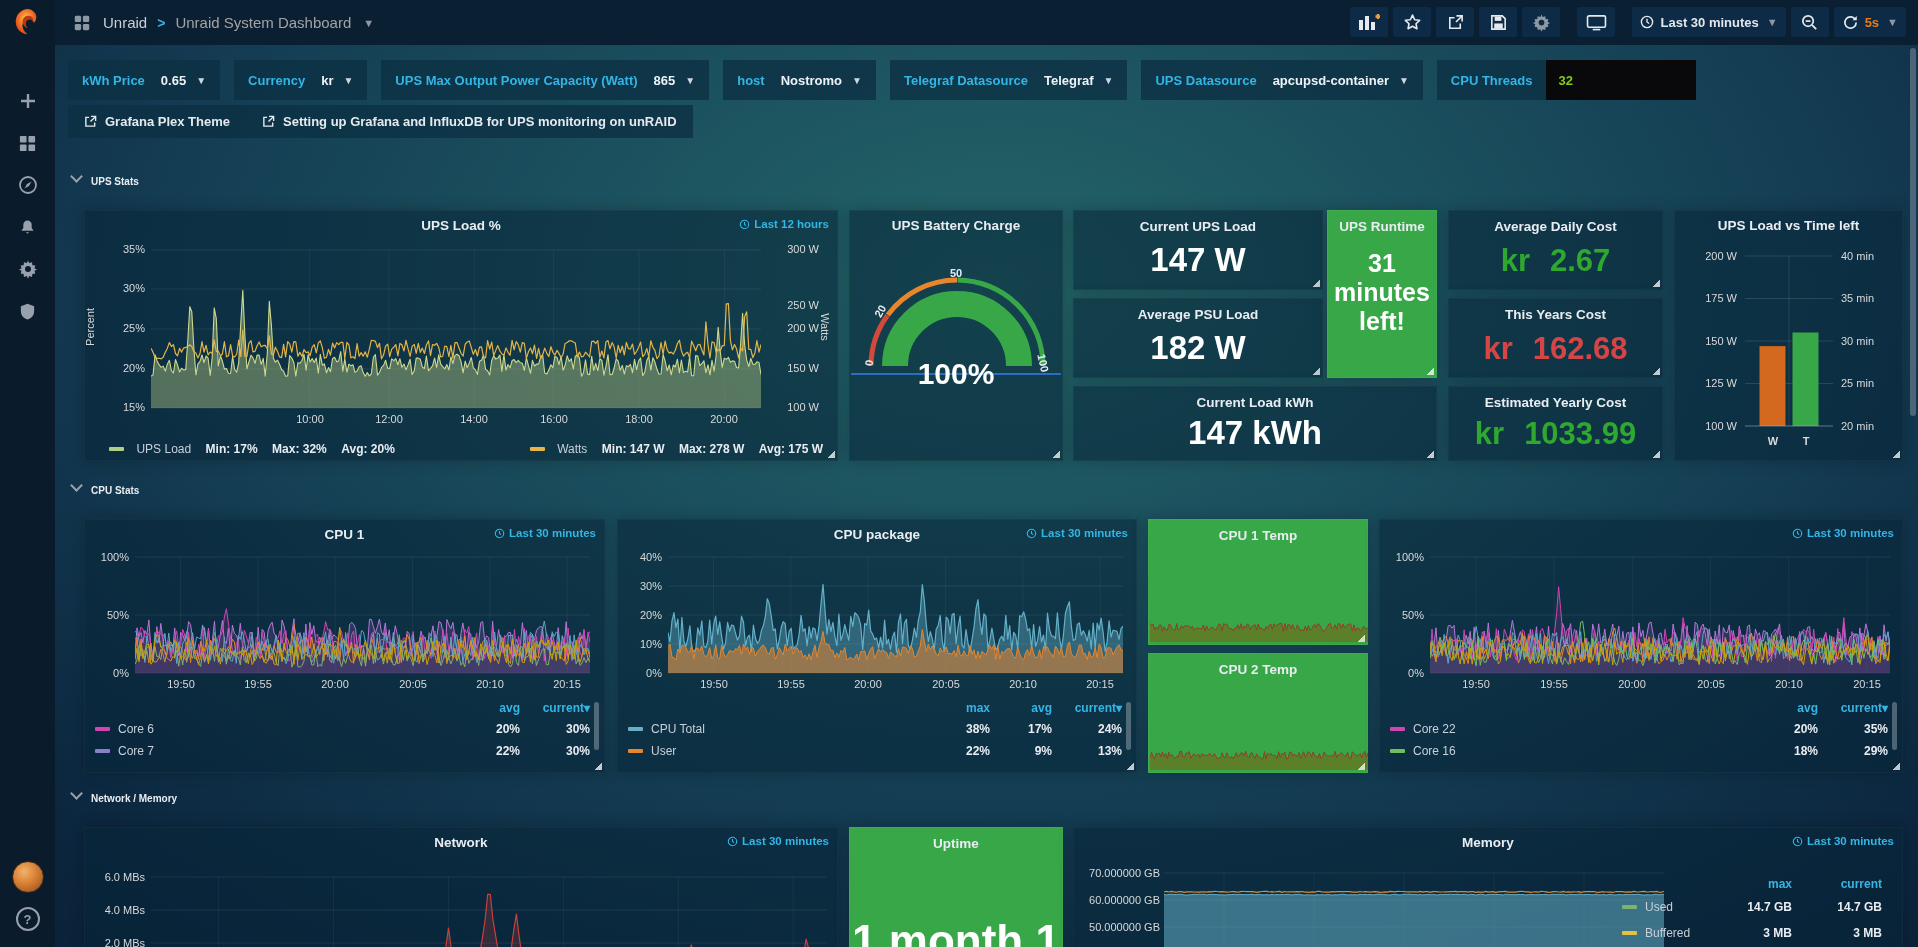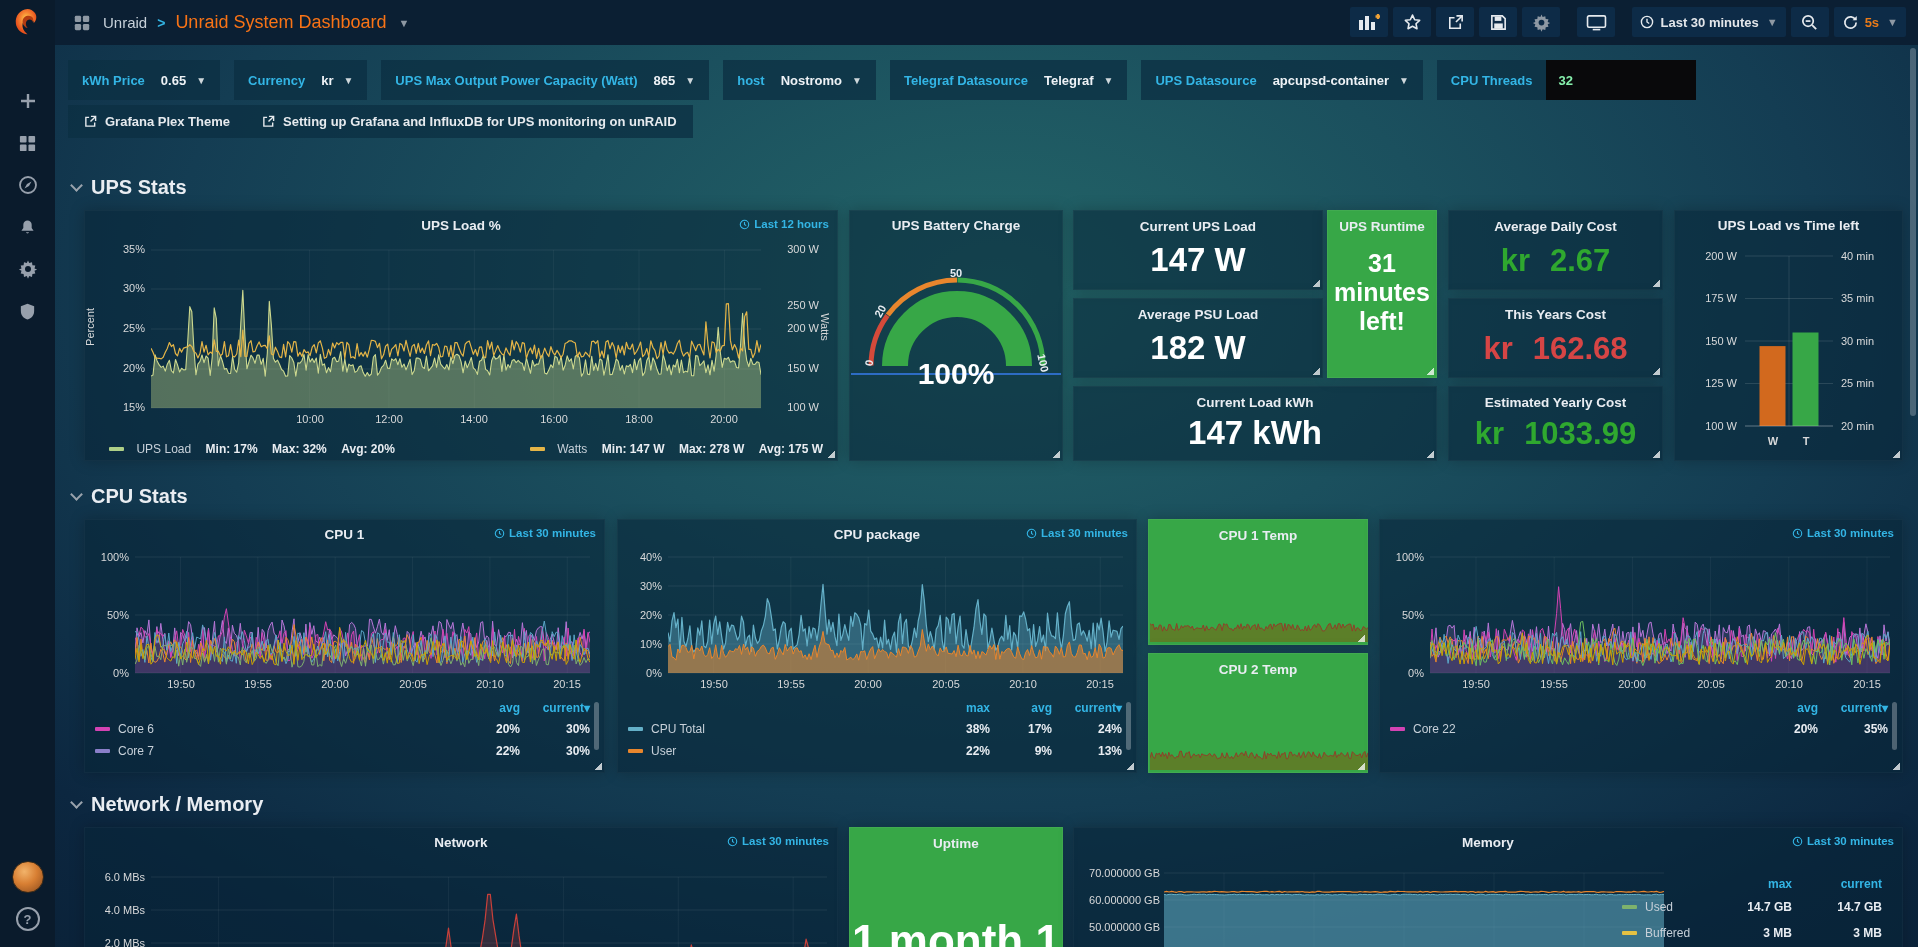--- a/index.html
+++ b/index.html
@@ -5,21 +5,21 @@
   html,body{margin:0;padding:0;}
   body{width:1918px;height:947px;overflow:hidden;font-family:"Liberation Sans",sans-serif;
        background:#0c2740;}
   .page{position:absolute;inset:0;width:1918px;height:947px;overflow:hidden;
         background:radial-gradient(1500px 950px at 52% 30%, #236568 0%, #1b505e 30%, #143d53 55%, #0c2740 82%, #0a2036 100%);}
   
   .navbar{position:absolute;left:55px;top:0;right:0;height:45px;background:#0b1f33;z-index:30;}
   .crumb{position:absolute;left:16px;top:0;height:45px;display:flex;align-items:center;gap:10px;color:#d8dde6;}
   .crumb .folder{font-size:15px;color:#c7d0d9;}
   .crumb .sep{color:#33b5e5;font-size:14px;font-weight:bold;}
-  .crumb .title{font-size:18px;color:#f97316;}
+  .crumb .title{font-size:15px;color:#a3a3a3;}
   .caret{color:#8e98a3;font-size:11px;margin-left:2px;}
   .nav-right{position:absolute;right:12px;top:7px;display:flex;align-items:center;gap:5px;}
   .nbtn{height:30px;min-width:38px;background:#0d2b47;border-radius:2px;display:flex;align-items:center;
         justify-content:center;color:#d8dde6;gap:6px;padding:0 8px;box-sizing:border-box;}
   .nbtn svg{display:block;}
   .tp-text{font-size:13px;font-weight:bold;color:#e3e6ea;}
   .refresh-int{font-size:13px;font-weight:bold;color:#eb7b18;}
   .gap-left{margin-left:12px;}
   
   .sidebar{position:absolute;left:0;top:0;width:55px;height:947px;background:#0a1b2c;z-index:40;}
@@ -30,26 +30,26 @@
   .avatar{width:30px;height:30px;border-radius:50%;background:radial-gradient(circle at 38% 32%, #f2b36a 0%, #d87f33 45%, #8a4a1d 100%);border:1px solid #3a2a18;}
   .help-circle{width:20px;height:20px;border-radius:50%;border:2px solid #97a0ac;color:#97a0ac;font-size:13px;font-weight:bold;
         display:flex;align-items:center;justify-content:center;}
   
   .vars-row{position:absolute;left:68px;top:60px;display:flex;gap:14px;align-items:stretch;z-index:20;}
   .var-box{display:flex;align-items:center;background:rgba(12,48,66,0.78);height:40px;padding:0 14px;gap:16px;}
   .var-label{color:#33b5e5;font-size:13px;font-weight:bold;}
   .var-value{color:#eef2f6;font-size:13px;font-weight:bold;}
   .var-caret{color:#cfd8dc;font-size:10px;margin-left:-6px;}
   .var-input{background:#09090b;height:40px;width:150px;display:flex;align-items:center;padding:0 12px;
-             color:#86efac;font-size:13px;font-weight:bold;box-sizing:border-box;}
+             color:#84cc16;font-size:13px;font-weight:bold;box-sizing:border-box;}
   .links-row{position:absolute;left:68px;top:105px;display:flex;z-index:20;}
   .dash-link{display:flex;align-items:center;gap:8px;background:rgba(12,48,66,0.78);height:33px;padding:0 16px;
              color:#e6eaee;font-size:13px;font-weight:bold;}
   
-  .section-head{position:absolute;display:flex;align-items:center;gap:10px;color:#e9edf2;font-size:20px;font-weight:bold;z-index:10;}
+  .section-head{position:absolute;display:flex;gap:10px;color:#e9edf2;font-size:10px;font-weight:bold;z-index:10;}
   .chev{width:7px;height:7px;border-right:2px solid #9aa3ad;border-bottom:2px solid #9aa3ad;transform:rotate(45deg);margin-top:-4px;}
   
   .panel{position:absolute;background:rgba(8,36,54,0.55);border:1px solid rgba(255,255,255,0.03);
          box-shadow:0 0 14px rgba(0,0,0,0.22);box-sizing:border-box;}
   .panel.green{background:#37a747;border-color:rgba(255,255,255,0.05);}
   .ph{position:absolute;left:0;top:0;right:0;height:28px;display:flex;align-items:center;justify-content:center;}
   .ptitle{font-size:13.5px;font-weight:bold;color:#e9edf2;}
   .tover{position:absolute;right:8px;top:7px;display:flex;align-items:center;gap:4px;color:#33b5e5;font-size:11.5px;font-weight:bold;}
   .rh{position:absolute;right:2px;bottom:2px;width:8px;height:8px;
       background:linear-gradient(135deg, transparent 55%, rgba(255,255,255,0.75) 55%);}
@@ -638,20 +638,28 @@
         <span class="leg-hcol" style="width:70px;">current▾</span>
         </div>
       <div class="leg-row">
         <span class="nm">
             <span class="leg-dash" style="background: rgb(211, 67, 179);"></span>
           <span class="leg-name">Core 22</span>
           </span>
         <span class="leg-col">20%</span>
         <span class="leg-col" style="width:70px;">35%</span>
         </div>
+      <div class="leg-row">
+        <span class="nm">
+            <span class="leg-dash" style="background: rgb(110, 192, 95);"></span>
+          <span class="leg-name">Core 16</span>
+          </span>
+        <span class="leg-col">18%</span>
+        <span class="leg-col" style="width:70px;">29%</span>
+        </div>
     </div>
     <span class="leg-scroll" style="right:5px;top:182px;height:48px;"></span>
     <span class="rh"></span>
   </div>
 
   <div class="panel" style="left:84px;top:827px;width:754px;height:240px;">
     <div class="ph">
         <span class="ptitle">Network</span>
       </div>
     <span class="tover">

